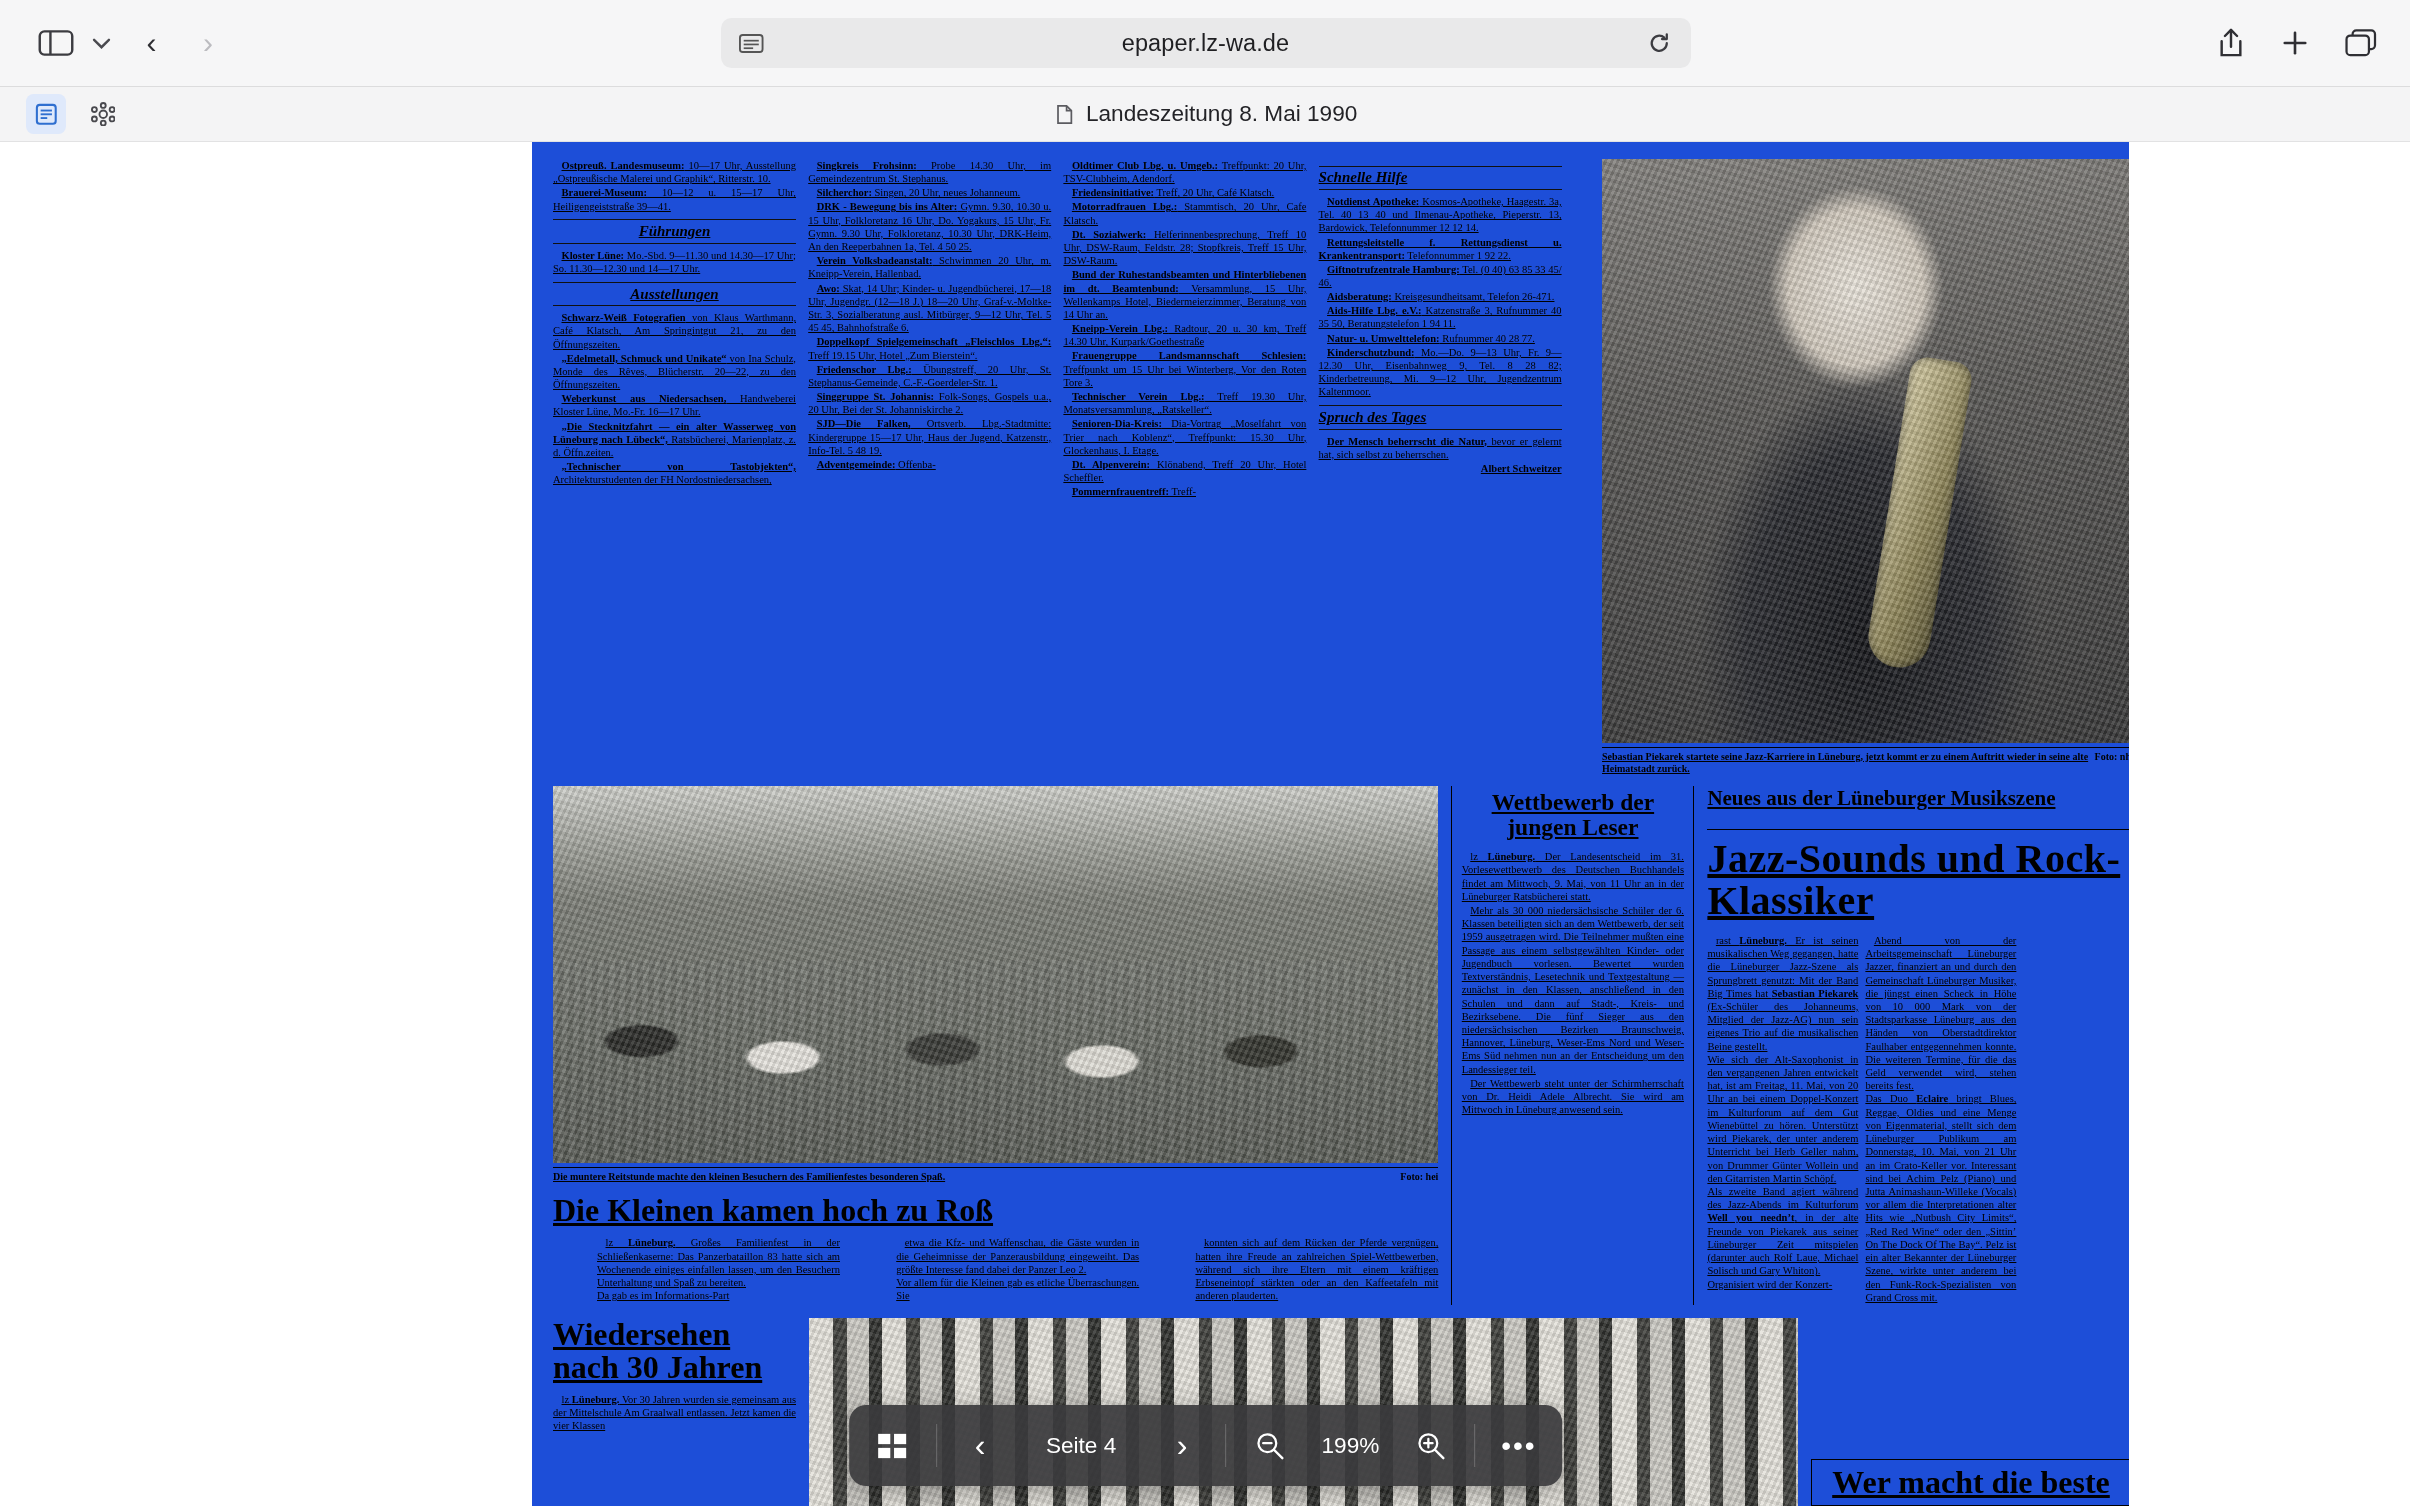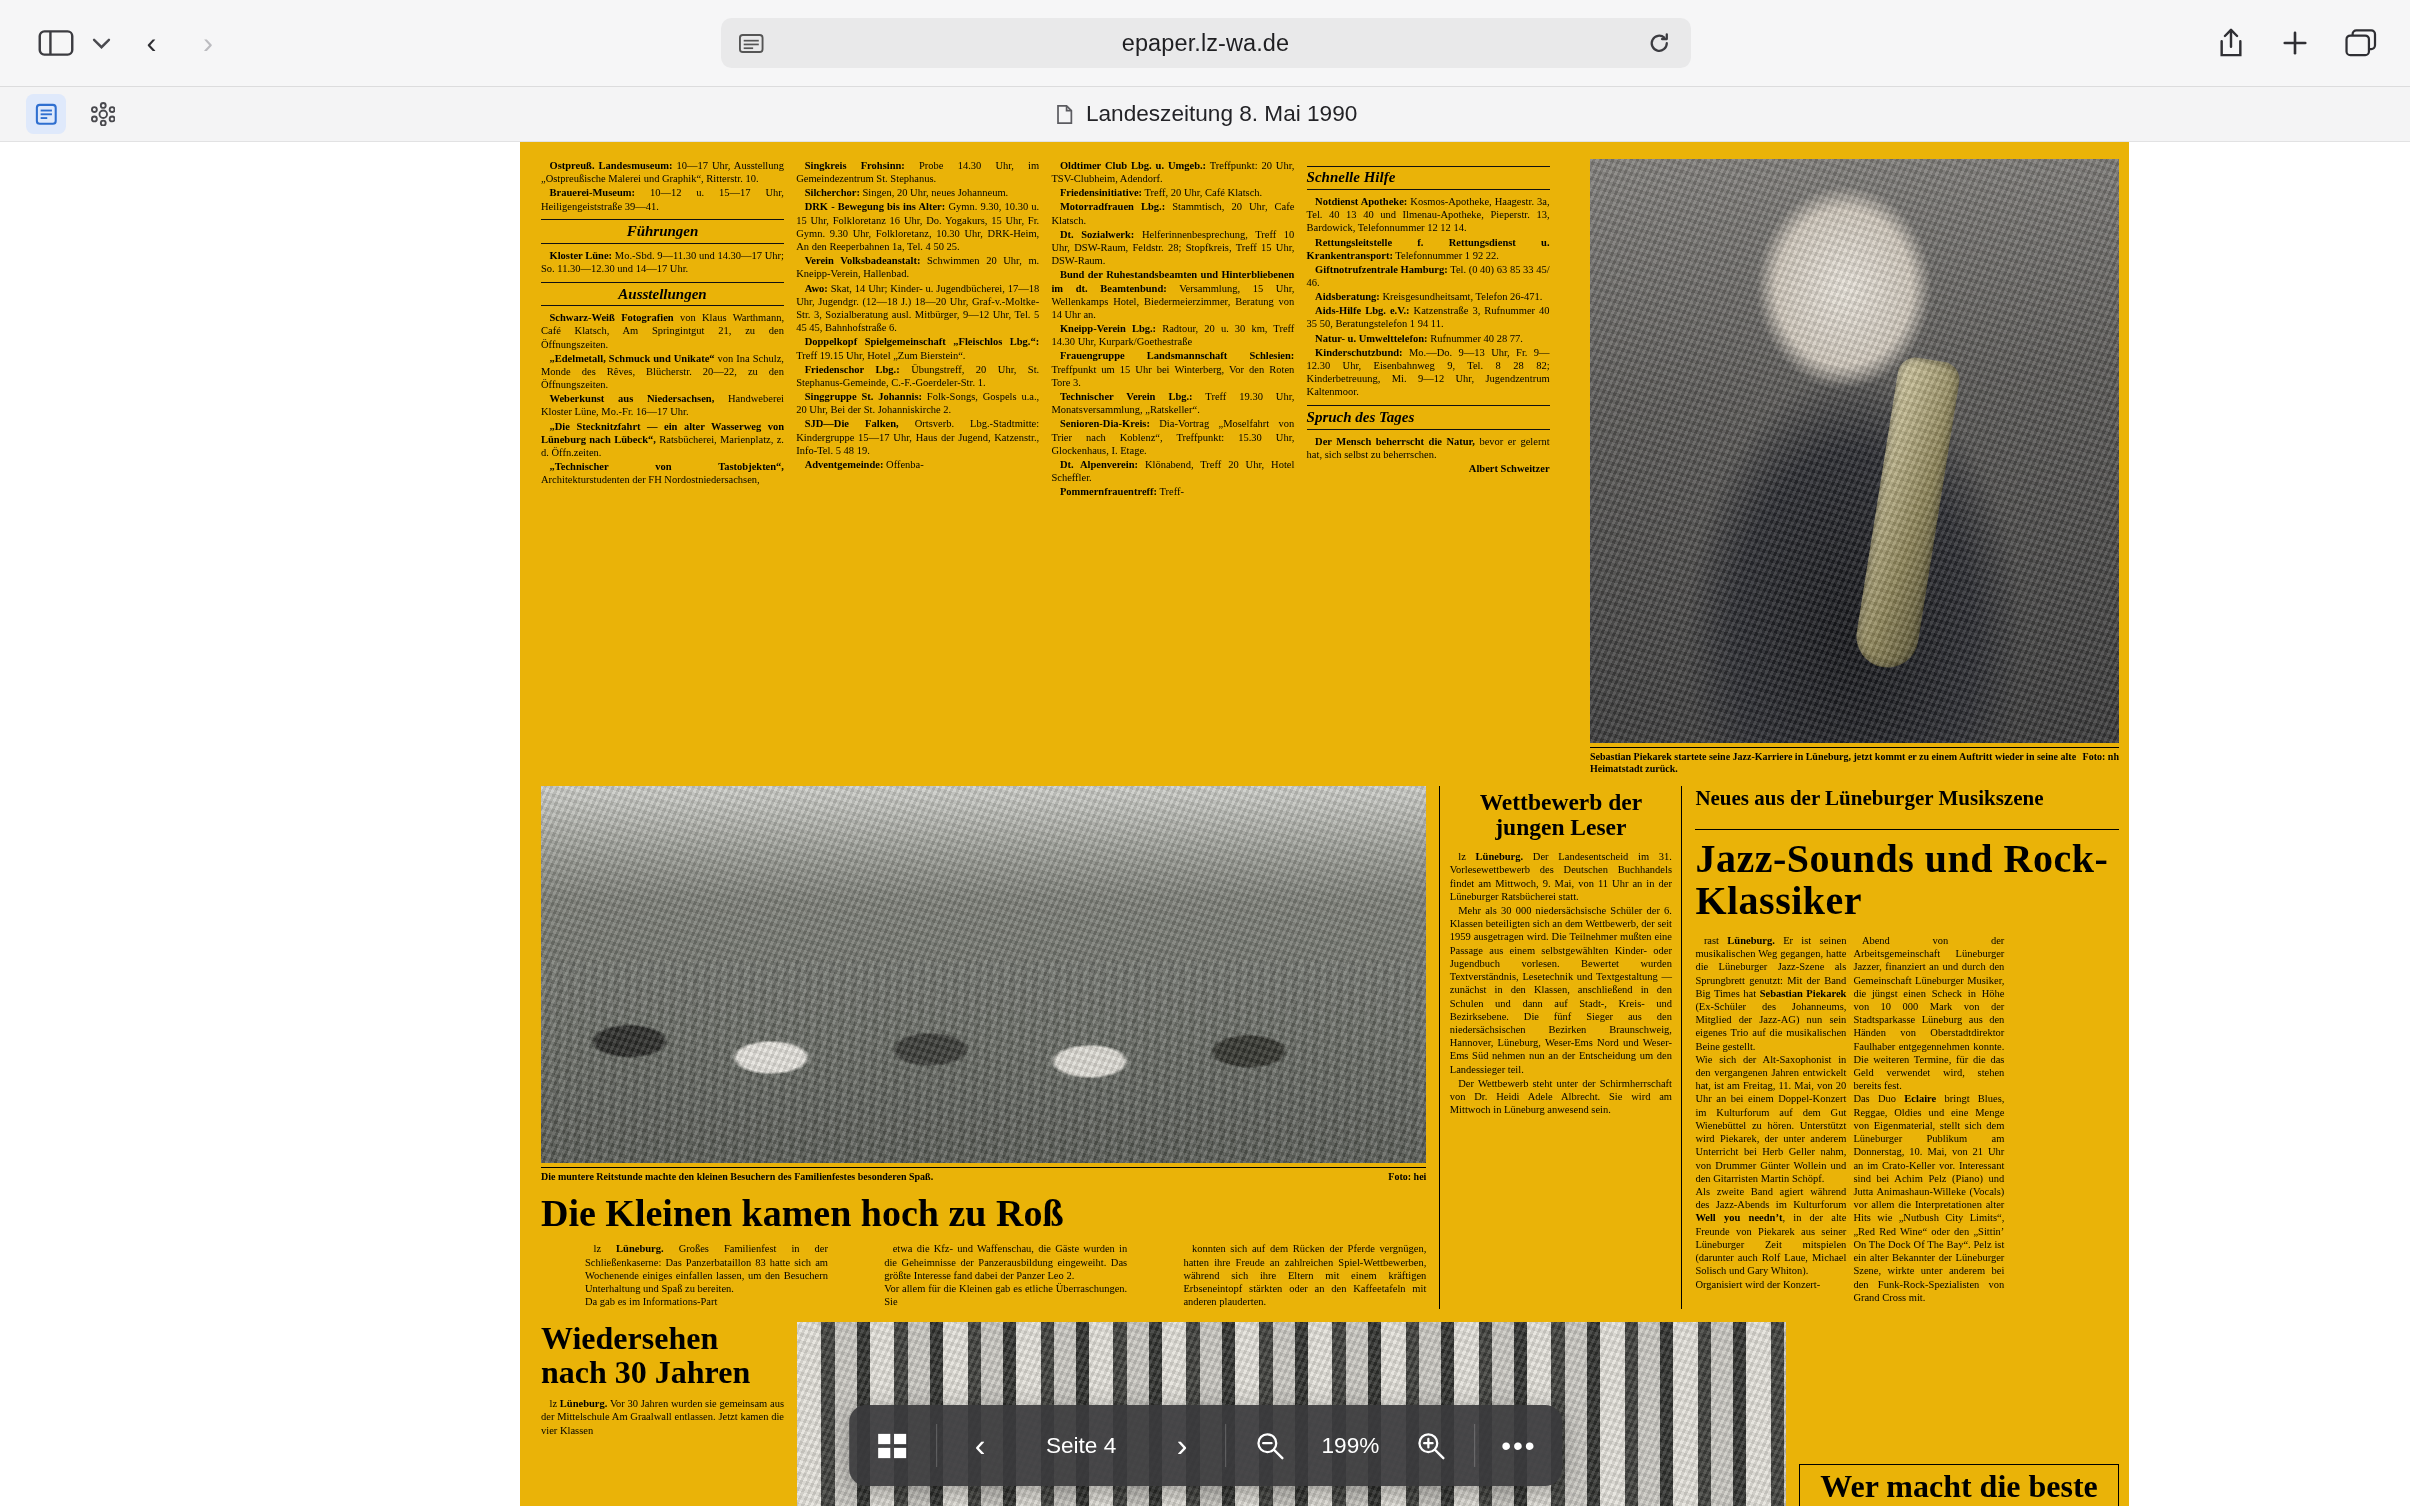--- a/index.html
+++ b/index.html
@@ -82,26 +82,27 @@
   .fav-glyph { font-size:21px; color:#5b5b60; }
 
   
   .viewer {
     flex:1; position:relative;
     background:#ffffff;
     overflow:hidden;
   }
   .page-sheet {
     position:absolute;
-    left:520px; top:0;
+    left:532px; top:0;
     width:1620px; height:1365px;
-    background:#eab308;
+    background:#1d4ed8;
     color:#000;
     font-family:"Liberation Serif", serif;
     padding:17px 21px 0 21px;
+    text-decoration:underline;
   }
   .side-shade-l { position:absolute; left:0; top:0; width:508px; height:100%; background:#fff; }
   .side-shade-r { position:absolute; right:0; top:0; width:282px; height:100%; background:#fff; }
 
   
   .np-top { display:flex; gap:13px; }
   .np-cols { display:flex; gap:12.2px; flex:0 0 1036px; }
   .npcol { width:243px; font-size:10.5px; line-height:1.26; text-align:justify; }
   .npcol p { margin:0 0 0.9px 0; text-indent:8.5px; }
   .npcol b { font-weight:bold; }
@@ -122,21 +123,21 @@
     font-size:10px; line-height:1.22; font-weight:bold;
     border-top:0.9px solid #000; padding-top:2.8px; margin-top:3.8px;
   }
   .cap .credit { float:right; font-weight:bold; }
 
   .np-mid { display:flex; gap:13px; margin-top:11.3px; }
   .mid-left { flex:0 0 763px; }
   .photo.donkeys { height:377px; }
   .headline-xl {
     font-family:"Liberation Serif", serif;
-    font-weight:bold; font-size:38px; line-height:1.02;
+    font-weight:bold; font-size:32px; line-height:1.02;
     margin:11.3px 0 9.4px 0;
   }
   .threecol { display:flex; gap:12.2px; }
   .threecol .npcol { width:243px;margin-left:44px; }
 
   .mid-center {
     flex:0 0 243px;
     border-left:0.9px solid #000; border-right:0.9px solid #000;
     padding:0 9.4px;
   }

